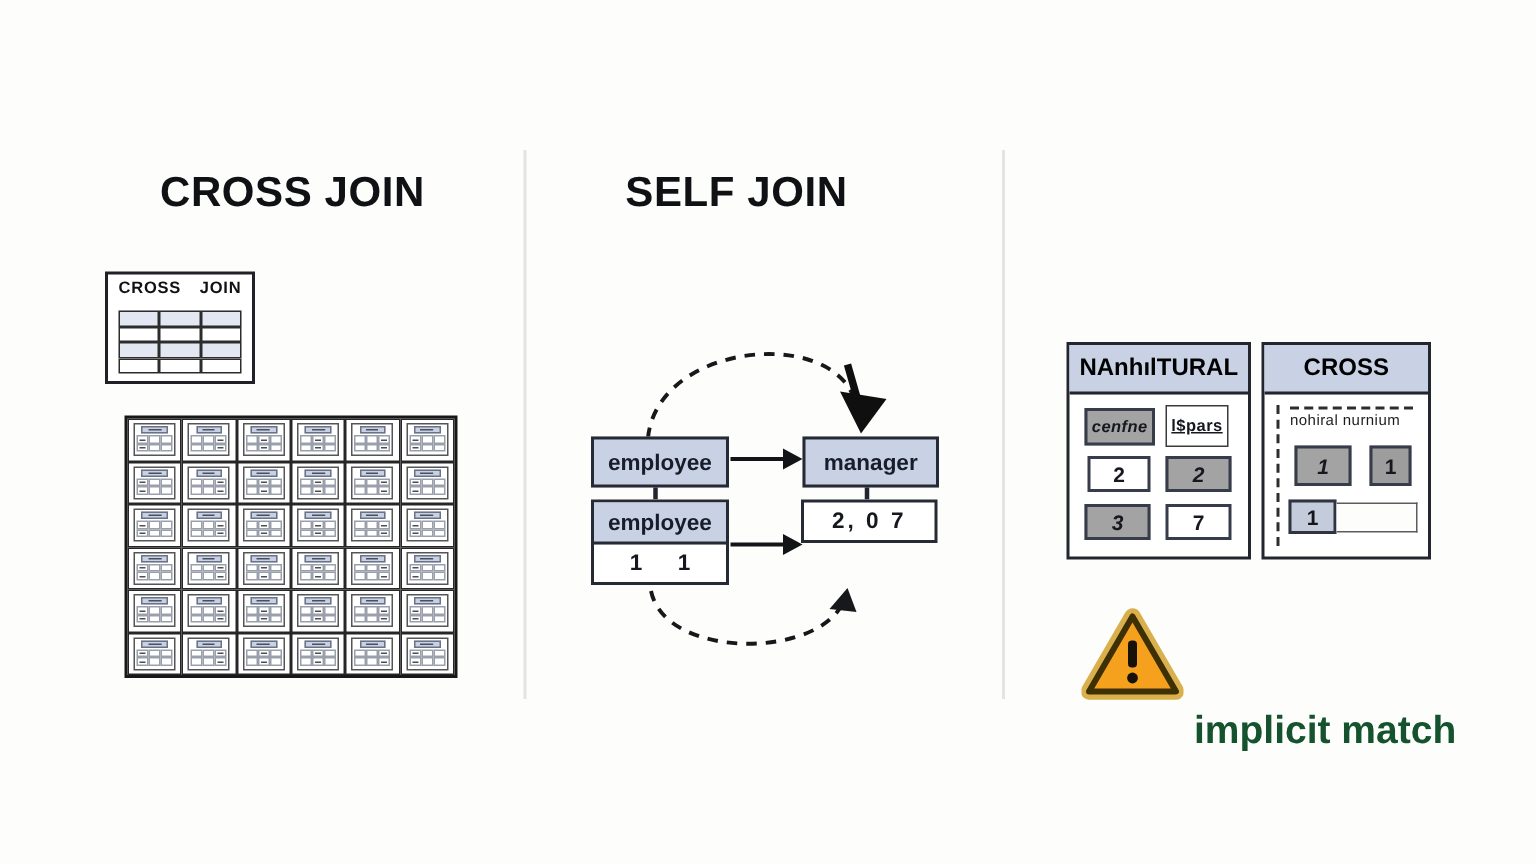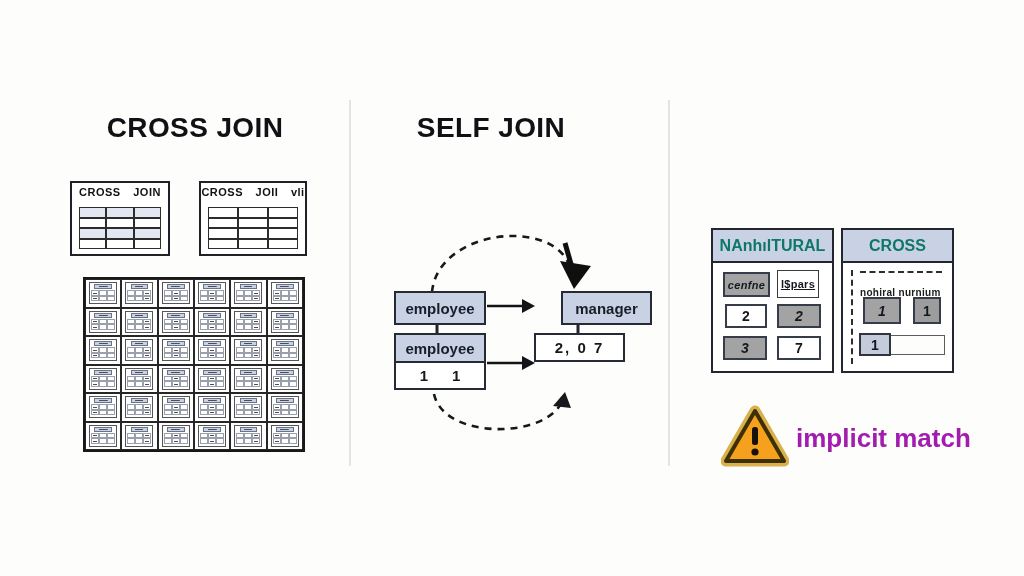--- a/index.html
+++ b/index.html
@@ -35,38 +35,38 @@
   .sj-head{height:26px;background:#c9d2e4;border-bottom:2px solid #262a34;display:flex;
            align-items:center;justify-content:center;font-size:15px;font-weight:700;color:#171d29;}
   .sj-vals{height:25px;display:flex;align-items:center;justify-content:space-evenly;
            font-size:15px;font-weight:700;color:#16181d;}
   .sj-vals.single{justify-content:center;letter-spacing:2px;}
   .sj-svg{position:absolute;left:378px;top:213px;}
 
   
   .nj-box{position:absolute;border:2px solid #23262e;background:#fff;width:119px;height:141px;}
   .nj-head{height:31px;background:#c9d2e4;border-bottom:2px solid #23262e;display:flex;
-           align-items:center;justify-content:center;font-size:16px;font-weight:700;color:#0f766e;}
+           align-items:center;justify-content:center;font-size:16px;font-weight:700;color:#000000;}
   .nj-cell{position:absolute;display:flex;align-items:center;justify-content:center;
            font-size:14px;font-weight:700;color:#15181f;border:2px solid #363c49;background:#fff;
            box-sizing:border-box;}
   .nj-cell.blue{background:#a3a3a3;font-style:italic;}
   .nj-cell.thin{border-width:1px;border-color:#3a3a3a;text-decoration:underline;}
   .nj-cell.gray{background:#9d9d9d;}
   .nj-cell.small-t{font-size:11px;letter-spacing:.3px;}
   .dash-v{position:absolute;border-left:2px dashed #2d2d2d;}
   .dash-h{position:absolute;border-top:2px dashed #2d2d2d;}
-  .nj-note{position:absolute;font-size:10px;font-weight:700;color:#1c1c1c;letter-spacing:.3px;
-           white-space:nowrap;margin-top:12px;}
+  .nj-note{position:absolute;font-size:10px;font-weight:400;color:#1c1c1c;letter-spacing:.3px;
+           white-space:nowrap;}
   .nj-bar{position:absolute;display:flex;height:23px;}
   .nj-bar .lead{width:32px;background:#c4cbdb;border:2px solid #30343e;display:flex;align-items:center;
                 justify-content:center;font-size:14px;font-weight:700;box-sizing:border-box;}
   .nj-bar .ext{flex:1;background:#fdfdfc;border:1px solid #5c5c5c;border-left:none;box-sizing:border-box;
                margin-top:2px;margin-bottom:1px;}
-  .warn-label{position:absolute;font-size:26px;font-weight:600;color:#a21caf;}
+  .warn-label{position:absolute;font-size:26px;font-weight:600;color:#14532d;margin-top:48px;}
 </style>
 </head>
 <body>
 
 <div class="stage">
 
   <div class="divider" style="left:349px"></div>
   <div class="divider" style="left:668px"></div>
 
   <div class="panel-title" style="left:20px;width:350px">CROSS JOIN</div>
@@ -82,37 +82,20 @@
         <div class="t-cell"></div>
         <div class="t-cell shaded"></div>
         <div class="t-cell shaded"></div>
         <div class="t-cell shaded"></div>
         <div class="t-cell"></div>
         <div class="t-cell"></div>
         <div class="t-cell"></div>
       </div>
   </div>
 
-  <div class="card" style="left:199px;top:181px;width:104px;height:71px">
-    <div class="card-h">CROSS JOII vli</div>
-    <div class="card-grid" style="grid-template-columns: repeat(3, 1fr); grid-template-rows: repeat(4, 1fr);">
-        <div class="t-cell"></div>
-        <div class="t-cell"></div>
-        <div class="t-cell"></div>
-        <div class="t-cell"></div>
-        <div class="t-cell"></div>
-        <div class="t-cell"></div>
-        <div class="t-cell"></div>
-        <div class="t-cell"></div>
-        <div class="t-cell"></div>
-        <div class="t-cell"></div>
-        <div class="t-cell"></div>
-        <div class="t-cell"></div>
-      </div>
-  </div>
 
   <div class="pgrid">
       <div class="pg-cell">
         <div class="mini">
           <div class="mini-h"></div>
           <div class="mini-g">
             <span class="mark"></span>
             <span class=""></span>
             <span class=""></span>
             <span class="mark"></span>
@@ -594,21 +577,21 @@
     <polygon points="144,143 157,150 144,157" fill="#131418"></polygon>
 
     <line x1="59" y1="108" x2="59" y2="120" stroke="#22252e" stroke-width="3"></line>
     <line x1="200" y1="108" x2="200" y2="120" stroke="#22252e" stroke-width="3"></line>
 
     <path d="M 56 181 C 66 228, 172 226, 185 186" fill="none" stroke="#17181c" stroke-width="2.6" stroke-dasharray="7 6"></path>
     <polygon points="187,179 175,193 193,195" fill="#17181c"></polygon>
   </svg>
 
   <div class="node" style="left:394px;top:291px">employee</div>
-  <div class="node" style="left:561px;top:291px;width:87px">manager</div>
+  <div class="node" style="left:535px;top:291px;width:87px">manager</div>
 
   <div class="sj-table" style="left:394px;top:333px">
     <div class="sj-head">employee</div>
     <div class="sj-vals">
       <span>1</span>
       <span>1</span>
     </div>
   </div>
 
   <div class="sj-table" style="left:534px;top:333px;width:87px">

